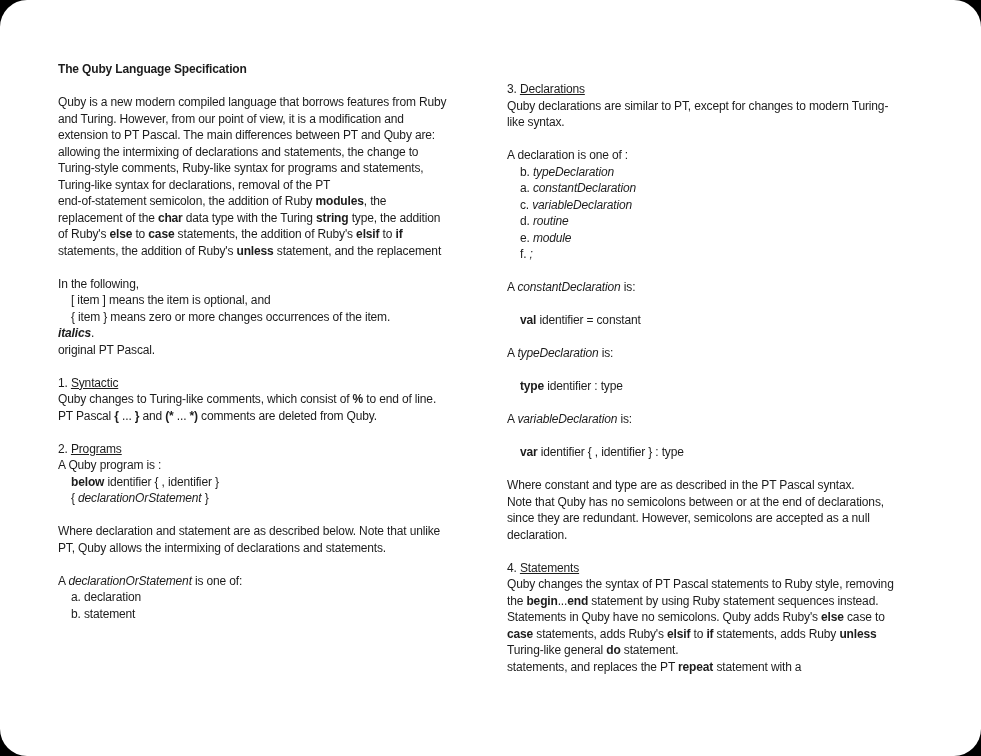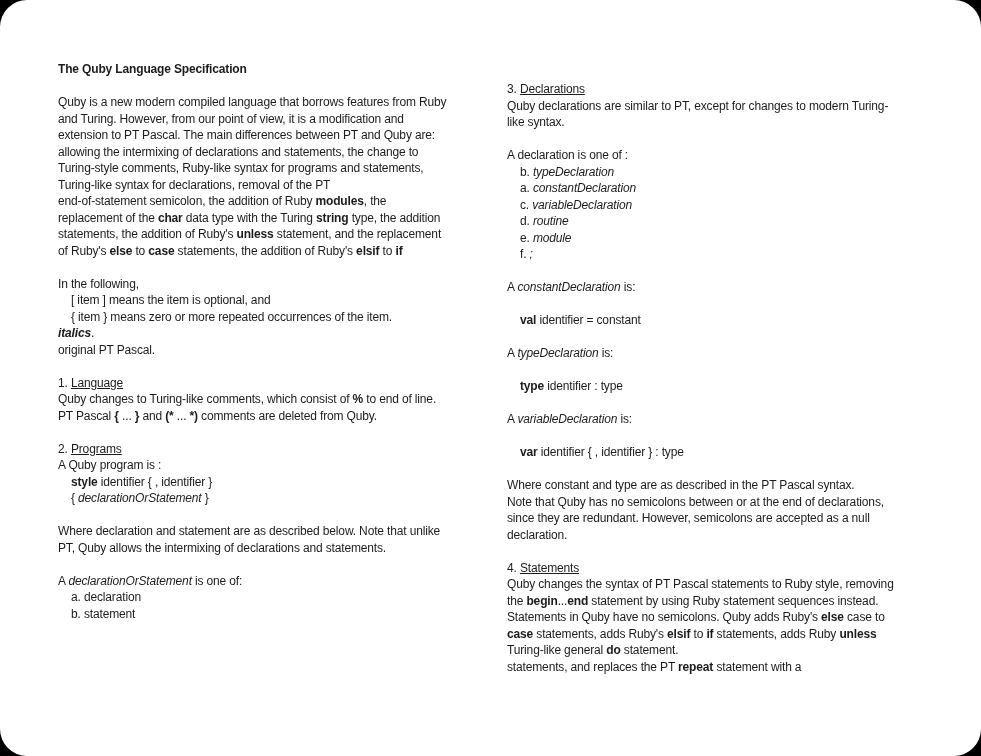--- a/index.html
+++ b/index.html
@@ -37,36 +37,36 @@
       <div class="line"><span class="b">The Quby Language Specification</span></div>
       <div class="line">&nbsp;</div>
       <div class="line"><span class="">Quby is a new modern compiled language that borrows features from Ruby</span></div>
       <div class="line"><span class="">and Turing. However, from our point of view, it is a modification and</span></div>
       <div class="line"><span class="">extension to PT Pascal. The main differences between PT and Quby are:</span></div>
       <div class="line"><span class="">allowing the intermixing of declarations and statements, the change to</span></div>
       <div class="line"><span class="">Turing-style comments, Ruby-like syntax for programs and statements,</span></div>
       <div class="line"><span class="">Turing-like syntax for declarations, removal of the PT</span></div>
       <div class="line"><span class="">end-of-statement semicolon, the addition of Ruby </span><span class="b">modules</span><span class="">, the</span></div>
       <div class="line"><span class="">replacement of the </span><span class="b">char</span><span class=""> data type with the Turing </span><span class="b">string</span><span class=""> type, the addition</span></div>
+      <div class="line"><span class="">of Ruby's </span><span class="b">else</span><span class=""> to </span><span class="b">case</span><span class=""> statements, the addition of Ruby's </span><span class="b">elsif</span><span class=""> to </span><span class="b">if</span></div>
       <div class="line"><span class="">statements, the addition of Ruby's </span><span class="b">unless</span><span class=""> statement, and the replacement</span></div>
-      <div class="line"><span class="">of Ruby's </span><span class="b">else</span><span class=""> to </span><span class="b">case</span><span class=""> statements, the addition of Ruby's </span><span class="b">elsif</span><span class=""> to </span><span class="b">if</span></div>
       <div class="line">&nbsp;</div>
       <div class="line"><span class="">In the following,</span></div>
       <div class="line ind1"><span class="">[ item ] means the item is optional, and</span></div>
-      <div class="line ind1"><span class="">{ item } means zero or more repeated occurrences of the item.</span></div>
+      <div class="line ind1"><span class="">{ item } means zero or more changes occurrences of the item.</span></div>
       <div class="line"><span class="b i">italics</span><span class="">.</span></div>
       <div class="line"><span class="">original PT Pascal.</span></div>
       <div class="line">&nbsp;</div>
-      <div class="line"><span class="">1. </span><span class="u">Language</span></div>
+      <div class="line"><span class="">1. </span><span class="u">Syntactic</span></div>
       <div class="line"><span class="">Quby changes to Turing-like comments, which consist of </span><span class="b">%</span><span class=""> to end of line.</span></div>
       <div class="line"><span class="">PT Pascal </span><span class="b">{</span><span class=""> ... </span><span class="b">}</span><span class=""> and </span><span class="b">(*</span><span class=""> ... </span><span class="b">*)</span><span class=""> comments are deleted from Quby.</span></div>
       <div class="line">&nbsp;</div>
       <div class="line"><span class="">2. </span><span class="u">Programs</span></div>
       <div class="line"><span class="">A Quby program is :</span></div>
-      <div class="line ind1"><span class="b">style</span><span class=""> identifier { , identifier }</span></div>
+      <div class="line ind1"><span class="b">below</span><span class=""> identifier { , identifier }</span></div>
       <div class="line ind1"><span class="">{ </span><span class="i">declarationOrStatement</span><span class=""> }</span></div>
       <div class="line">&nbsp;</div>
       <div class="line"><span class="">Where declaration and statement are as described below. Note that unlike</span></div>
       <div class="line"><span class="">PT, Quby allows the intermixing of declarations and statements.</span></div>
       <div class="line">&nbsp;</div>
       <div class="line"><span class="">A </span><span class="i">declarationOrStatement</span><span class=""> is one of:</span></div>
       <div class="line ind1"><span class="">a. declaration</span></div>
       <div class="line ind1"><span class="">b. statement</span></div>
     </div>
   <div class="col col-right">

